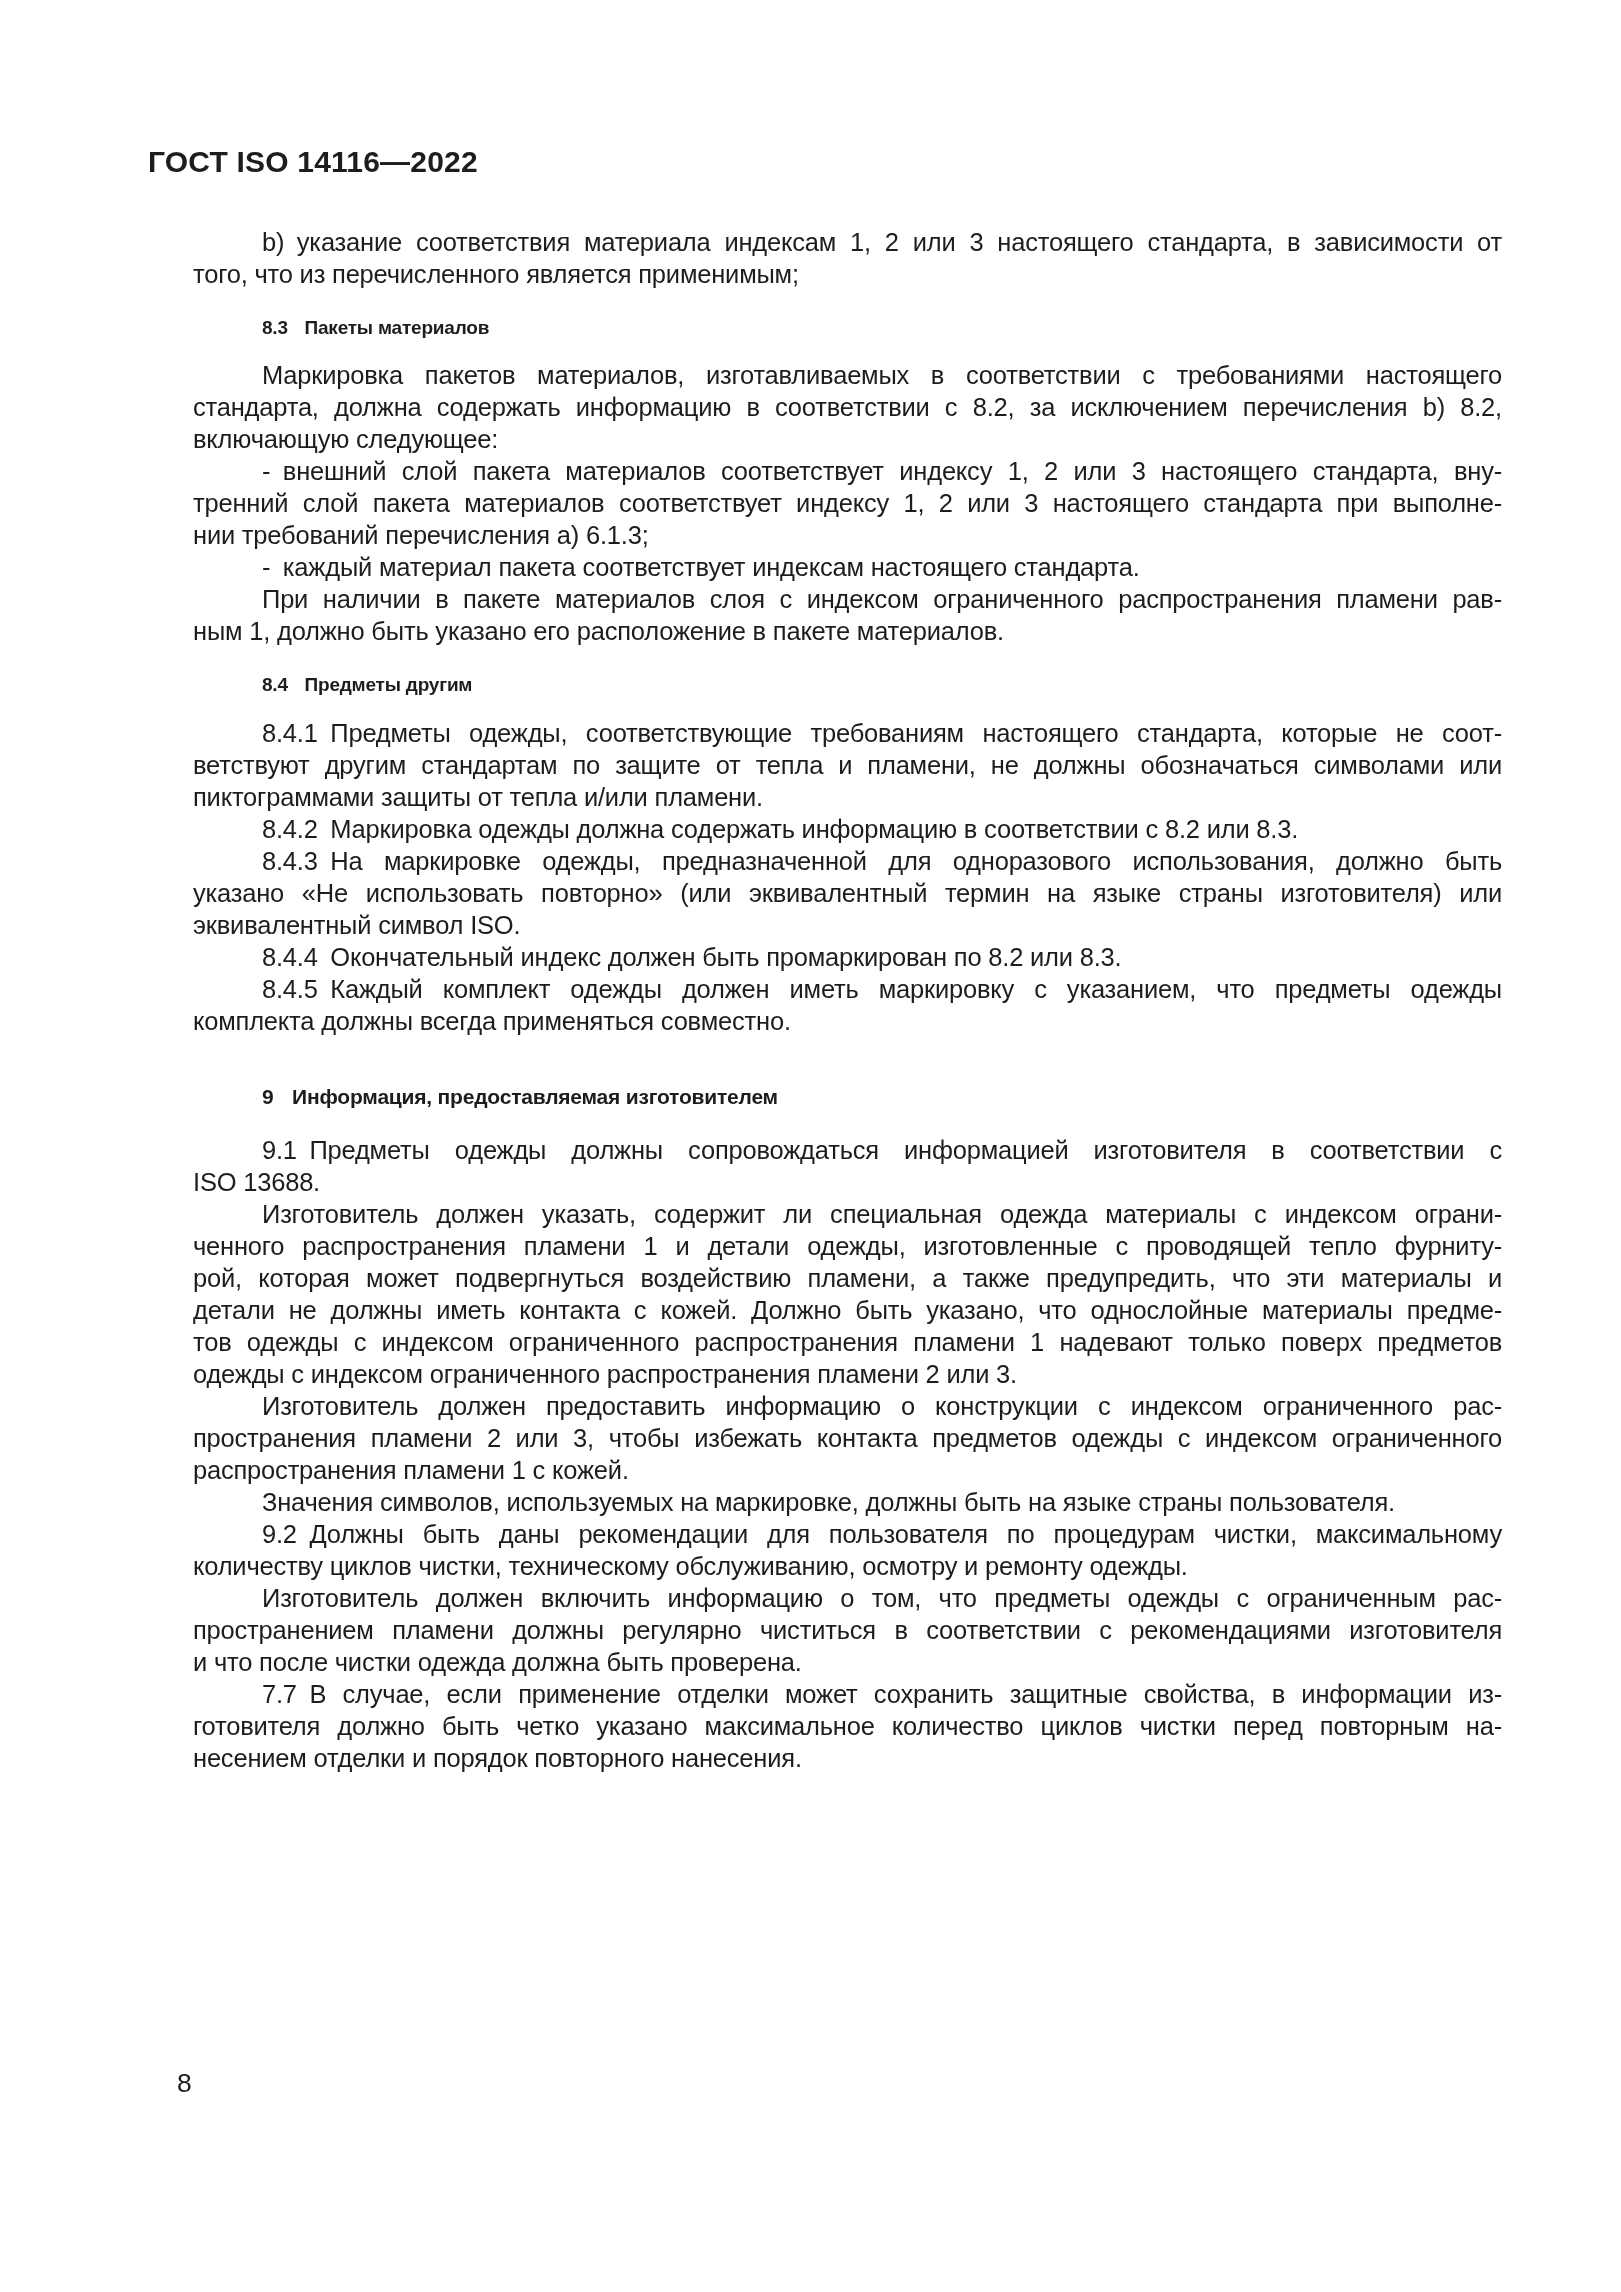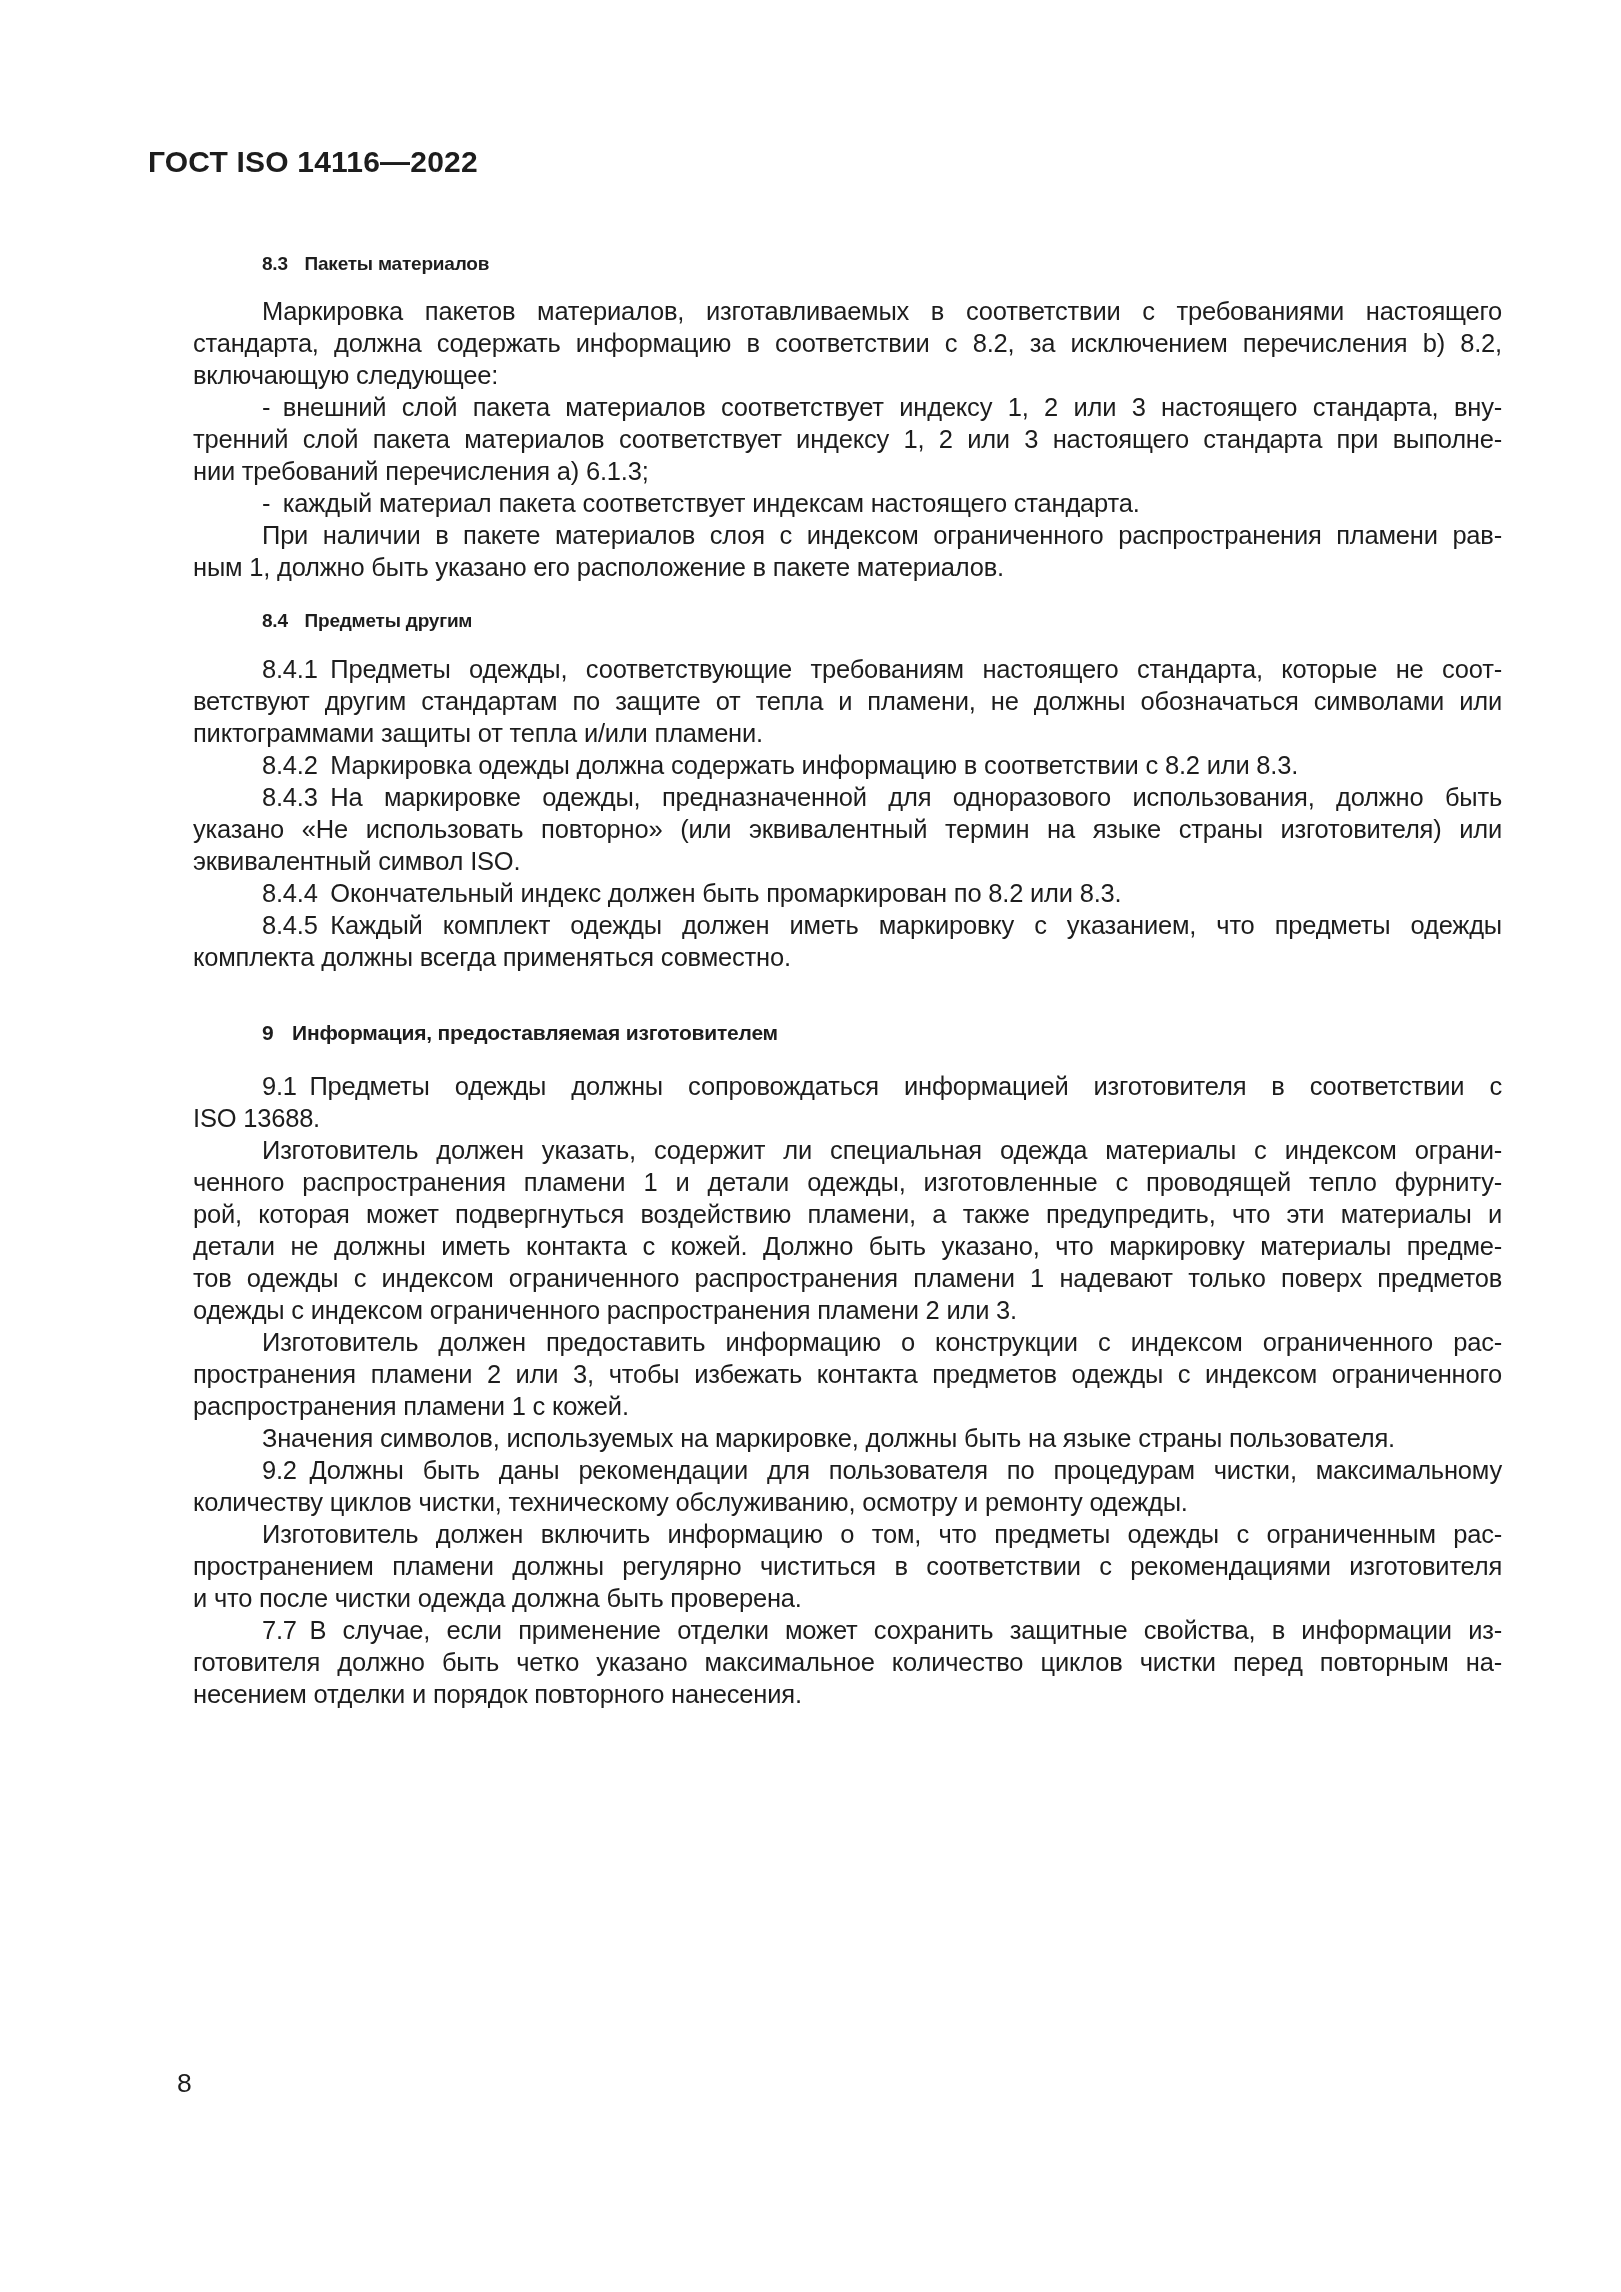--- a/index.html
+++ b/index.html
@@ -80,20 +80,24 @@
     line-height: 32px;
   }
 </style>
 </head>
 <body>
 
 <div class="page">
   <div class="doc-header">ГОСТ ISO 14116—2022</div>
 
   <div class="doc-content" id="doc-content">
+      <div class="para">
+        <div class="line first">b) указание соответствия материала индексам 1, 2 или 3 настоящего стандарта, в зависимости от</div>
+        <div class="line last">того, что из перечисленного является применимым;</div>
+      </div>
       <div class="section-heading"><span class="h-num">8.3</span><span class="h-title">Пакеты материалов</span></div>
       <div class="para">
         <div class="line first">Маркировка пакетов материалов, изготавливаемых в соответствии с требованиями настоящего</div>
         <div class="line">стандарта, должна содержать информацию в соответствии с 8.2, за исключением перечисления b) 8.2,</div>
         <div class="line last">включающую следующее:</div>
       </div>
       <div class="para">
         <div class="line first">- внешний слой пакета материалов соответствует индексу 1, 2 или 3 настоящего стандарта, вну-</div>
         <div class="line">тренний слой пакета материалов соответствует индексу 1, 2 или 3 настоящего стандарта при выполне-</div>
         <div class="line last">нии требований перечисления а) 6.1.3;</div>
@@ -128,21 +132,21 @@
       </div>
       <div class="chapter-heading"><span class="h-num">9</span><span class="h-title">Информация, предоставляемая изготовителем</span></div>
       <div class="para">
         <div class="line first">9.1 Предметы одежды должны сопровождаться информацией изготовителя в соответствии с</div>
         <div class="line last">ISO 13688.</div>
       </div>
       <div class="para">
         <div class="line first">Изготовитель должен указать, содержит ли специальная одежда материалы с индексом ограни-</div>
         <div class="line">ченного распространения пламени 1 и детали одежды, изготовленные с проводящей тепло фурниту-</div>
         <div class="line">рой, которая может подвергнуться воздействию пламени, а также предупредить, что эти материалы и</div>
-        <div class="line">детали не должны иметь контакта с кожей. Должно быть указано, что маркировку материалы предме-</div>
+        <div class="line">детали не должны иметь контакта с кожей. Должно быть указано, что однослойные материалы предме-</div>
         <div class="line">тов одежды с индексом ограниченного распространения пламени 1 надевают только поверх предметов</div>
         <div class="line last">одежды с индексом ограниченного распространения пламени 2 или 3.</div>
       </div>
       <div class="para">
         <div class="line first">Изготовитель должен предоставить информацию о конструкции с индексом ограниченного рас-</div>
         <div class="line">пространения пламени 2 или 3, чтобы избежать контакта предметов одежды с индексом ограниченного</div>
         <div class="line last">распространения пламени 1 с кожей.</div>
       </div>
       <div class="para">
         <div class="line first last">Значения символов, используемых на маркировке, должны быть на языке страны пользователя.</div>

